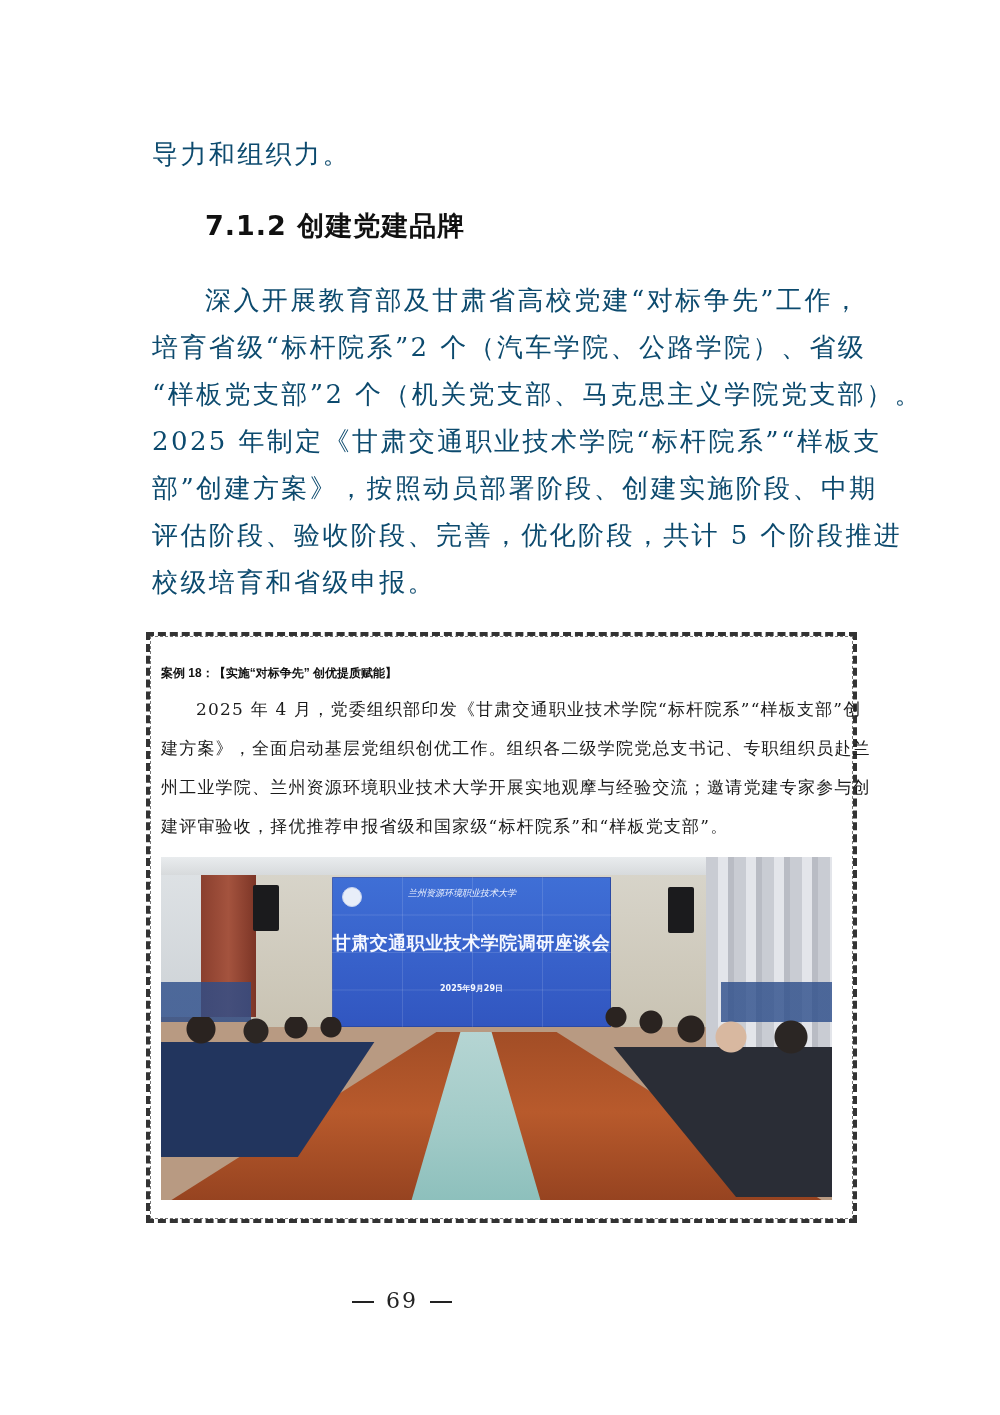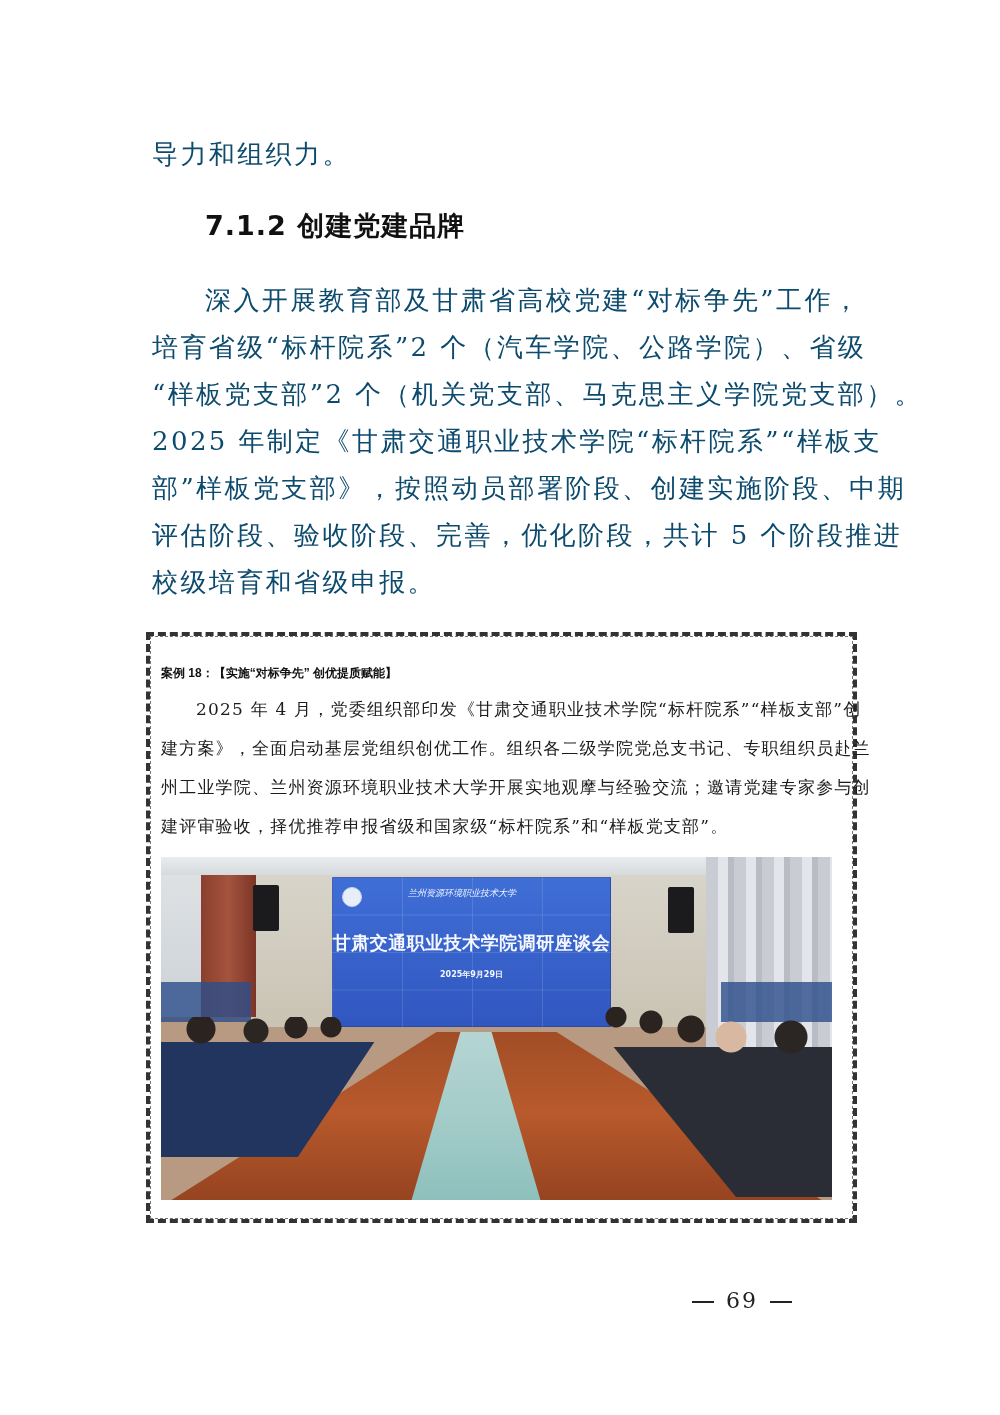--- a/index.html
+++ b/index.html
@@ -128,21 +128,21 @@
     .photo .screen-title {
       position: absolute; left: 0; right: 0; top: 54px;
       text-align: center;
       font-size: 18px; font-weight: bold;
       font-family: "DejaVu Sans", "Liberation Sans", sans-serif;
       color: #f4f7ff;
       letter-spacing: 0.5px;
       white-space: nowrap;
     }
     .photo .screen-date {
-      position: absolute; left: 0; right: 0; top: 92px;
+      position: absolute; left: 0; right: 0; top: 106px;
       text-align: center;
       font-size: 8px; font-weight: bold;
       font-family: "DejaVu Sans", sans-serif;
       color: #f4f7ff;
     }
     .photo .speaker {
       position: absolute; width: 26px; height: 46px;
       background: #1b1b1d; border-radius: 2px;
     }
     .photo .curtain {
@@ -184,21 +184,21 @@
         radial-gradient(circle at 70px 15px, #2a2320 11px, transparent 12px),
         radial-gradient(circle at 35px 10px, #2a2320 10px, transparent 11px),
         linear-gradient(180deg, transparent 0 40px, #2a2d36 40px 190px, transparent 190px);
       clip-path: polygon(0 0, 100% 0, 100% 100%, 65% 100%);
     }
     .page-number {
       position: absolute;
       left: 0;
       width: 804px;
       top: 1288px;
-      text-align: right;
+      text-align: center;
       font-size: 22px;
       line-height: 26px;
       color: #222;
       letter-spacing: 2px;
     }
     .page-number .dash {
       display: inline-block;
       width: 22px;
       height: 1.5px;
       background: #222;
@@ -212,21 +212,21 @@
 <div class="page">
 
   <div class="body-line" style="top:139px;">导力和组织力。</div>
 
   <div class="heading">7.1.2 创建党建品牌</div>
 
   <div class="body-line indent" style="top:285px;">深入开展教育部及甘肃省高校党建“对标争先”工作，</div>
   <div class="body-line" style="top:332px;">培育省级“标杆院系”2 个（汽车学院、公路学院）、省级</div>
   <div class="body-line" style="top:379px;">“样板党支部”2 个（机关党支部、马克思主义学院党支部）。</div>
   <div class="body-line" style="top:426px;">2025 年制定《甘肃交通职业技术学院“标杆院系”“样板支</div>
-  <div class="body-line" style="top:473px;">部”样板党支部》，按照动员部署阶段、创建实施阶段、中期</div>
+  <div class="body-line" style="top:473px;">部”创建方案》，按照动员部署阶段、创建实施阶段、中期</div>
   <div class="body-line" style="top:520px;">评估阶段、验收阶段、完善，优化阶段，共计 5 个阶段推进</div>
   <div class="body-line" style="top:567px;">校级培育和省级申报。</div>
 
   <div class="case-box"></div>
 
   <div class="case-title">案例 18：【实施“对标争先” 创优提质赋能】</div>
 
   <div class="case-line case-indent" style="top:698px;text-align:right;">2025 年 4 月，党委组织部印发《甘肃交通职业技术学院“标杆院系”“样板支部”创</div>
   <div class="case-line" style="top:737px;">建方案》，全面启动基层党组织创优工作。组织各二级学院党总支书记、专职组织员赴兰</div>
   <div class="case-line" style="top:776px;">州工业学院、兰州资源环境职业技术大学开展实地观摩与经验交流；邀请党建专家参与创</div>

